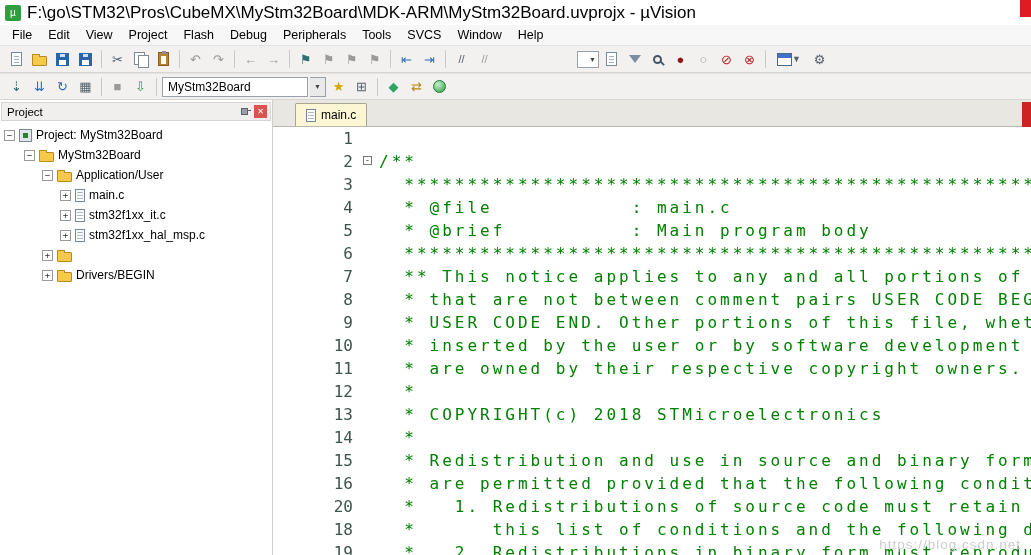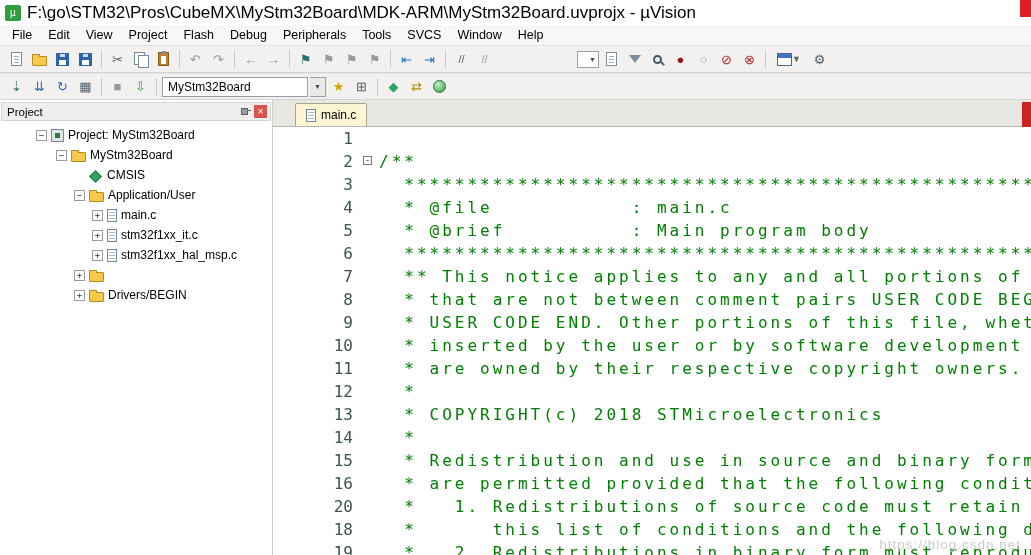--- a/index.html
+++ b/index.html
@@ -86,21 +86,21 @@
   
   .main { display:flex; height:455px; }
   .project-panel { width:273px; flex:none; background:#fff; display:flex; flex-direction:column;
     border-right:1px solid #d0cfcd; }
   .panel-header { height:19px; margin:2px 1px 2px 1px; background:#f0efee; border:1px solid #d6d5d3;
     display:flex; align-items:center; font-size:11.5px; padding:0 3px 0 5px; }
   .panel-title { flex:1; }
   .panel-close { width:13px; height:13px; background:#d9534f; color:#fff; font-size:8px;
     display:flex; align-items:center; justify-content:center; margin-left:3px; }
   .panel-close::after { content:'\2715'; }
-  .tree { flex:1; overflow:hidden; padding-top:2px;padding-left:32px; }
+  .tree { flex:1; overflow:hidden; padding-top:2px; }
   .trow { height:20px; display:flex; align-items:center; gap:4px; font-size:12px; white-space:nowrap; }
   .lv0 { padding-left:4px; } .lv1 { padding-left:24px; } .lv2 { padding-left:42px; } .lv3 { padding-left:60px; }
   .exp { width:11px; height:11px; border:1px solid #9a9a9a; background:#fff; flex:none;
     display:inline-flex; align-items:center; justify-content:center;
     font:9px/9px "DejaVu Sans Mono", monospace; color:#333; }
   .exp.plus::after { content:'+'; } .exp.minus::after { content:'\2212'; }
   .exp.none { border:none; background:transparent; }
 
   
   .editor-area { flex:1; min-width:0; display:flex; flex-direction:column; position:relative; }
@@ -304,25 +304,20 @@
           <span class="exp minus"></span>
           <span class="i-target"></span>
           <span>Project: MyStm32Board</span>
         </div>
         <div class="trow lv1">
           <span class="exp minus"></span>
           <span class="i-folder"></span>
           <span>MyStm32Board</span>
         </div>
         <div class="trow lv2">
-          <span class="exp none"></span>
-          <span class="i-diamond"></span>
-          <span>CMSIS</span>
-        </div>
-        <div class="trow lv2">
           <span class="exp minus"></span>
           <span class="i-folder"></span>
           <span>Application/User</span>
         </div>
         <div class="trow lv3">
           <span class="exp plus"></span>
           <span class="i-file"></span>
           <span>main.c</span>
         </div>
         <div class="trow lv3">

